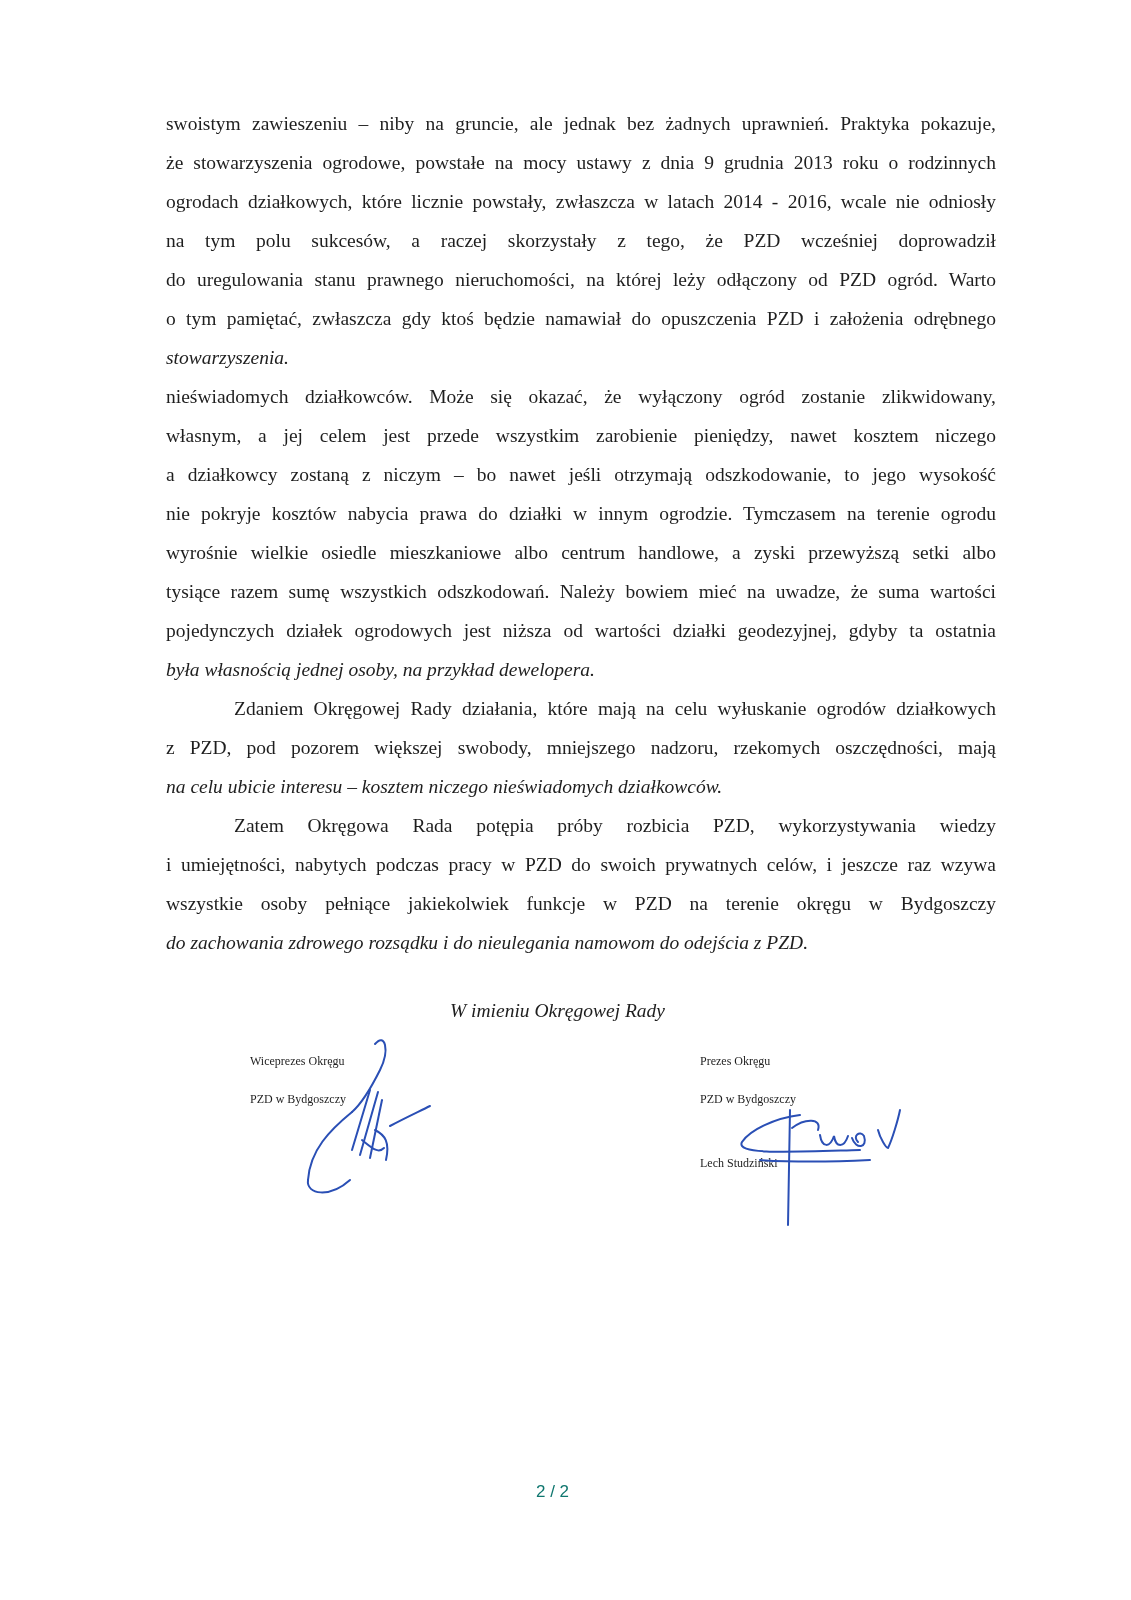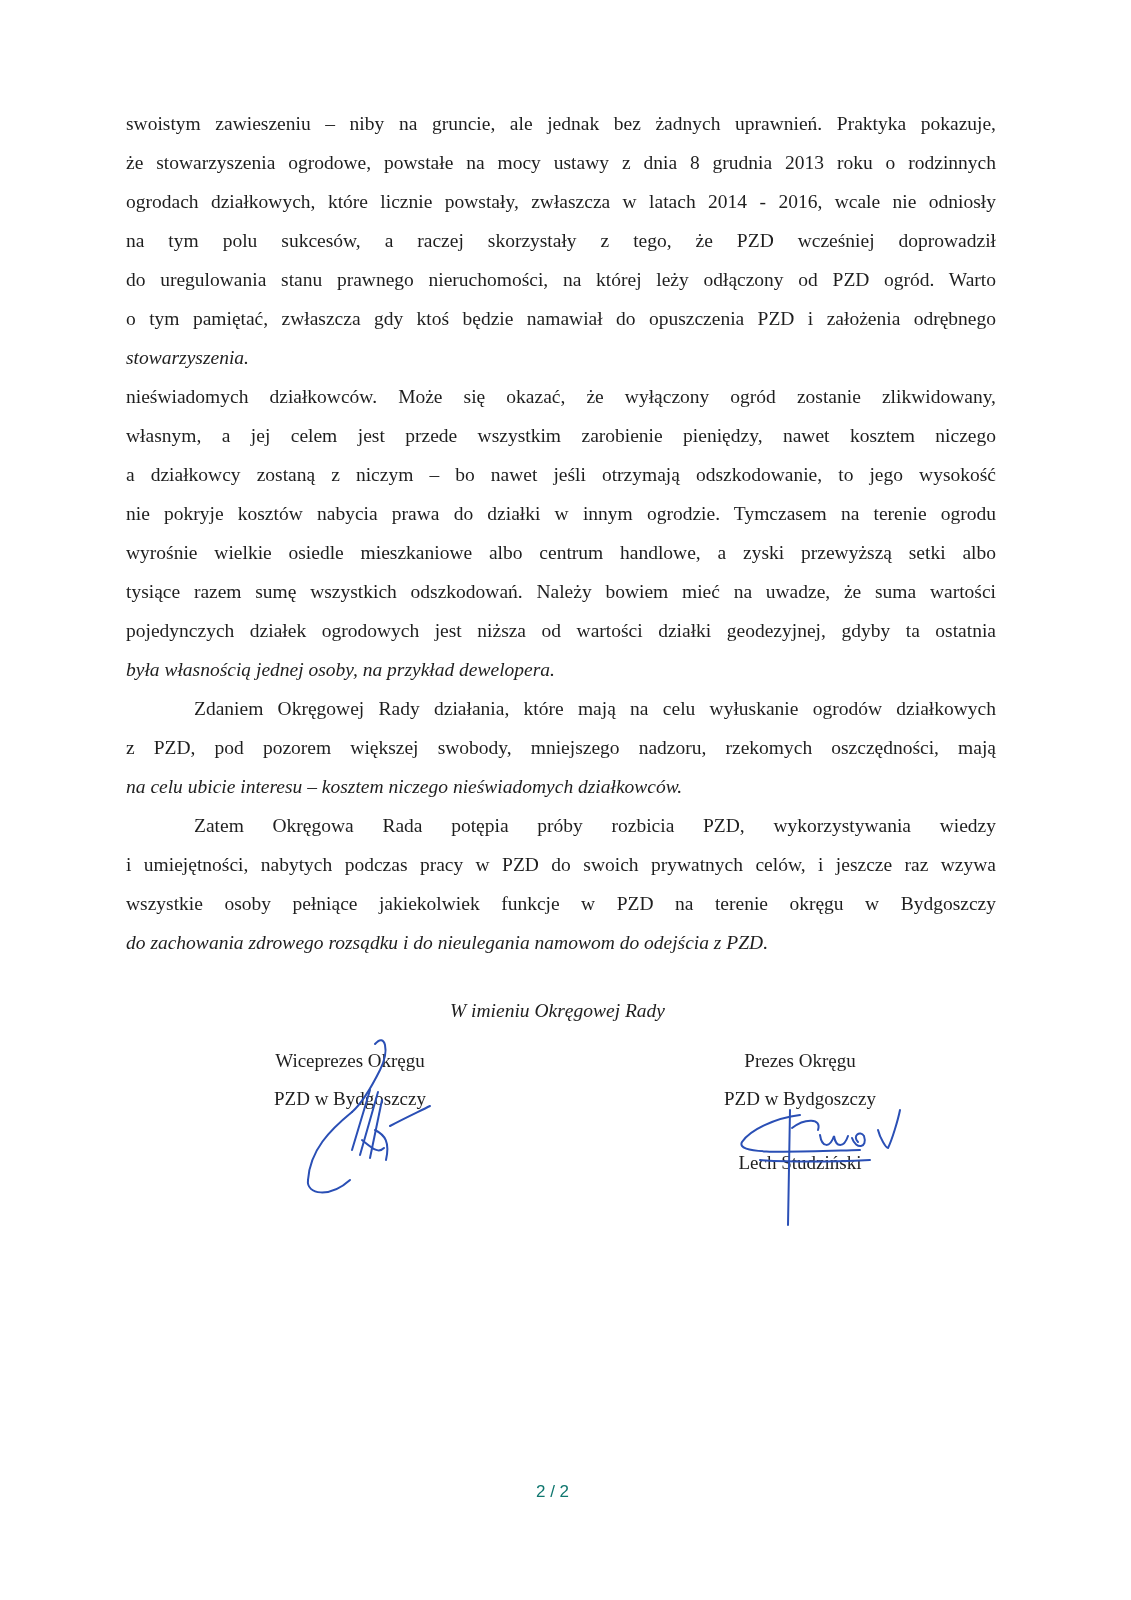--- a/index.html
+++ b/index.html
@@ -7,44 +7,44 @@
     .page {
       position: absolute; left: 0; top: 0; width: 1131px; height: 1600px;
       background: #ffffff; color: #1e1e1e;
       font-family: "Liberation Serif", "DejaVu Serif", serif;
     }
     .body-text {
       position: absolute; left: 126px; top: 104px; width: 870px;
       font-size: 19.5px; line-height: 39px;
     }
     .para { margin: 0; text-align: justify; text-align-last: left; }
-    .line { display: block; text-align: justify; text-align-last: justify; white-space: nowrap; }
+    .line { display: block; text-align: justify; text-align-last: justify; white-space: nowrap; margin-left: 40px; }
     .line.last { text-align-last: left; font-style: italic; }
     .closing {
       position: absolute; left: 450px; top: 996px; font-size: 19.5px; line-height: 30px; font-style: italic;
     }
-    .sig-block { position: absolute; font-size: 19px; line-height: 38px; text-align: center; }
+    .sig-block { position: absolute; font-size: 12px; line-height: 38px; }
     .sig-left { left: 250px; top: 1042px; width: 200px; }
     .sig-right { left: 700px; top: 1042px; width: 200px; }
     .sig-name { margin-top: 26px; }
     .signature-svg { position: absolute; pointer-events: none; }
     .page-number {
       position: absolute; left: 536px; top: 1482px; font-size: 17px; color: #0f766e;
       font-family: "Liberation Sans", "DejaVu Sans", sans-serif;
     }
   </style>
 </head>
 <body>
 
 <div class="page">
 
   <div class="body-text">
     <p class="para">
       <span class="line">swoistym zawieszeniu – niby na gruncie, ale jednak bez żadnych uprawnień. Praktyka pokazuje,</span>
-      <span class="line">że stowarzyszenia ogrodowe, powstałe na mocy ustawy z dnia 8 grudnia 2013 roku o rodzinnych</span>
+      <span class="line">że stowarzyszenia ogrodowe, powstałe na mocy ustawy z dnia 9 grudnia 2013 roku o rodzinnych</span>
       <span class="line">ogrodach działkowych, które licznie powstały, zwłaszcza w latach 2014 - 2016, wcale nie odniosły</span>
       <span class="line">na tym polu sukcesów, a raczej skorzystały z tego, że PZD wcześniej doprowadził</span>
       <span class="line">do uregulowania stanu prawnego nieruchomości, na której leży odłączony od PZD ogród. Warto</span>
       <span class="line">o tym pamiętać, zwłaszcza gdy ktoś będzie namawiał do opuszczenia PZD i założenia odrębnego</span>
       <span class="line last">stowarzyszenia.</span>
     </p>
     <p class="para">
       <span class="line">nieświadomych działkowców. Może się okazać, że wyłączony ogród zostanie zlikwidowany,</span>
       <span class="line">własnym, a jej celem jest przede wszystkim zarobienie pieniędzy, nawet kosztem niczego</span>
       <span class="line">a działkowcy zostaną z niczym – bo nawet jeśli otrzymają odszkodowanie, to jego wysokość</span>

